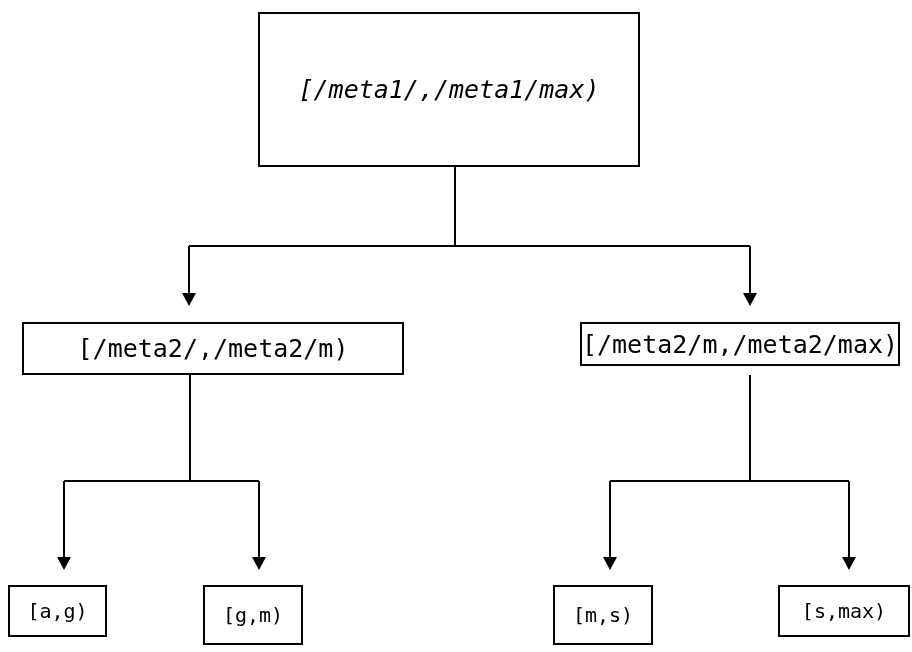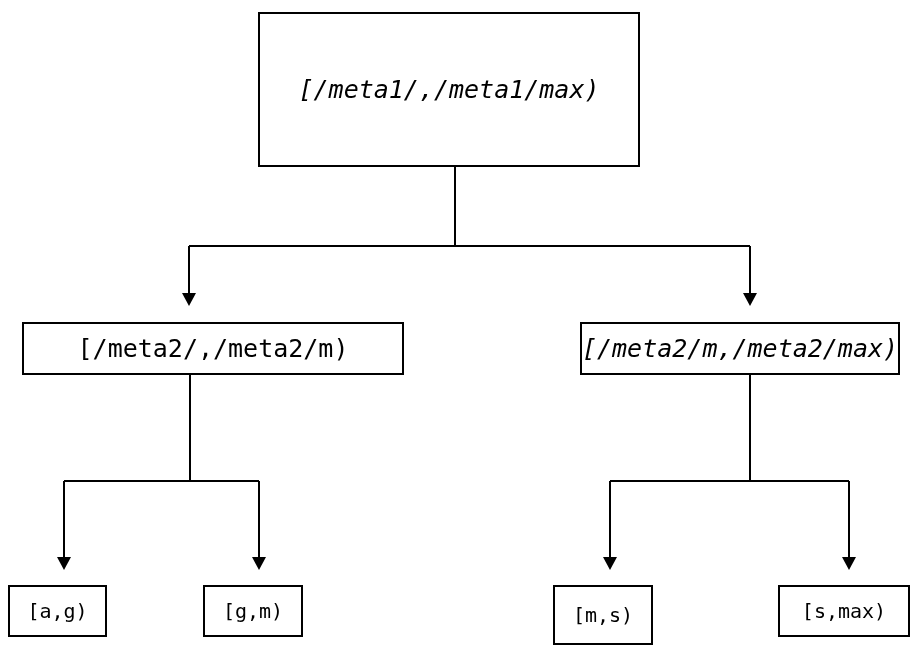--- a/index.html
+++ b/index.html
@@ -86,29 +86,29 @@
   </svg>
 
   <div class="node-box level-root" style="left:258px; top:12px; width:382px; height:155px;font-style:italic;">
     <span class="node-label">[/meta1/,/meta1/max)</span>
   </div>
 
   <div class="node-box level-middle" style="left:22px; top:322px; width:382px; height:53px;">
     <span class="node-label">[/meta2/,/meta2/m)</span>
   </div>
 
-  <div class="node-box level-middle" style="left:580px; top:322px; width:320px; height:53px;font-style:italic;">
+  <div class="node-box level-middle" style="left:580px; top:322px; width:320px; height:44px;">
     <span class="node-label">[/meta2/m,/meta2/max)</span>
   </div>
 
   <div class="node-box level-leaf" style="left:8px; top:585px; width:99px; height:52px;">
     <span class="node-label">[a,g)</span>
   </div>
 
-  <div class="node-box level-leaf" style="left:203px; top:585px; width:100px; height:52px;">
+  <div class="node-box level-leaf" style="left:203px; top:585px; width:100px; height:60px;">
     <span class="node-label">[g,m)</span>
   </div>
 
   <div class="node-box level-leaf" style="left:553px; top:585px; width:100px; height:60px;">
     <span class="node-label">[m,s)</span>
   </div>
 
   <div class="node-box level-leaf" style="left:778px; top:585px; width:132px; height:52px;">
     <span class="node-label">[s,max)</span>
   </div>

